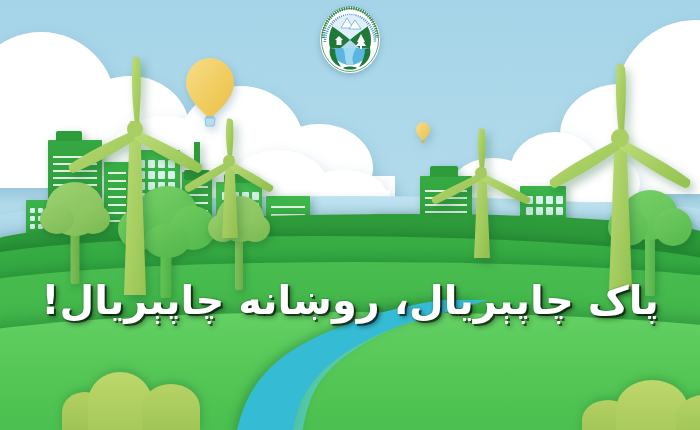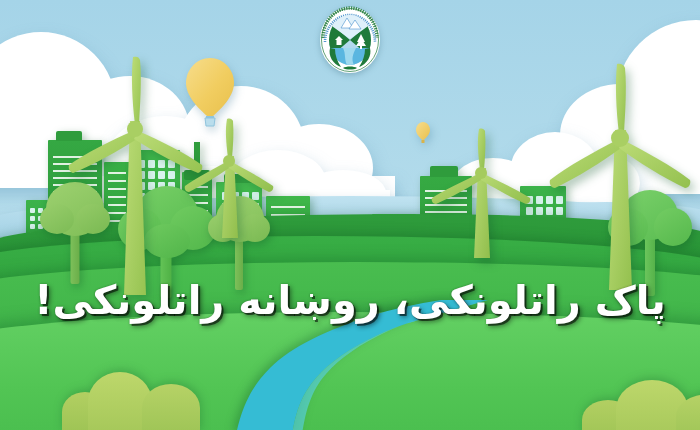--- a/index.html
+++ b/index.html
@@ -601,15 +601,15 @@
       <path d="M48 28 L52 36 L44 36 Z" fill="#ffffff"></path>
       <path d="M48 32 L53 40 L43 40 Z" fill="#ffffff"></path>
       <rect x="47" y="40" width="2" height="3" fill="#ffffff"></rect>
     </g>
 
     <path d="M17 42 C15 50 20 58 28 61 C24 55 22 49 22 43 Z" fill="#1f7a3a"></path>
     <path d="M57 42 C59 50 54 58 46 61 C50 55 52 49 52 43 Z" fill="#1f7a3a"></path>
     <path d="M30 62 C33 64 41 64 44 62 C41 60 33 60 30 62 Z" fill="#1f7a3a"></path>
   </svg>
 
-  <div class="headline">پاک راتلونکی، روښانه راتلونکی!</div>
+  <div class="headline">پاک چاپېریال، روښانه چاپېریال!</div>
 
 </div>
 
 </body></html>

